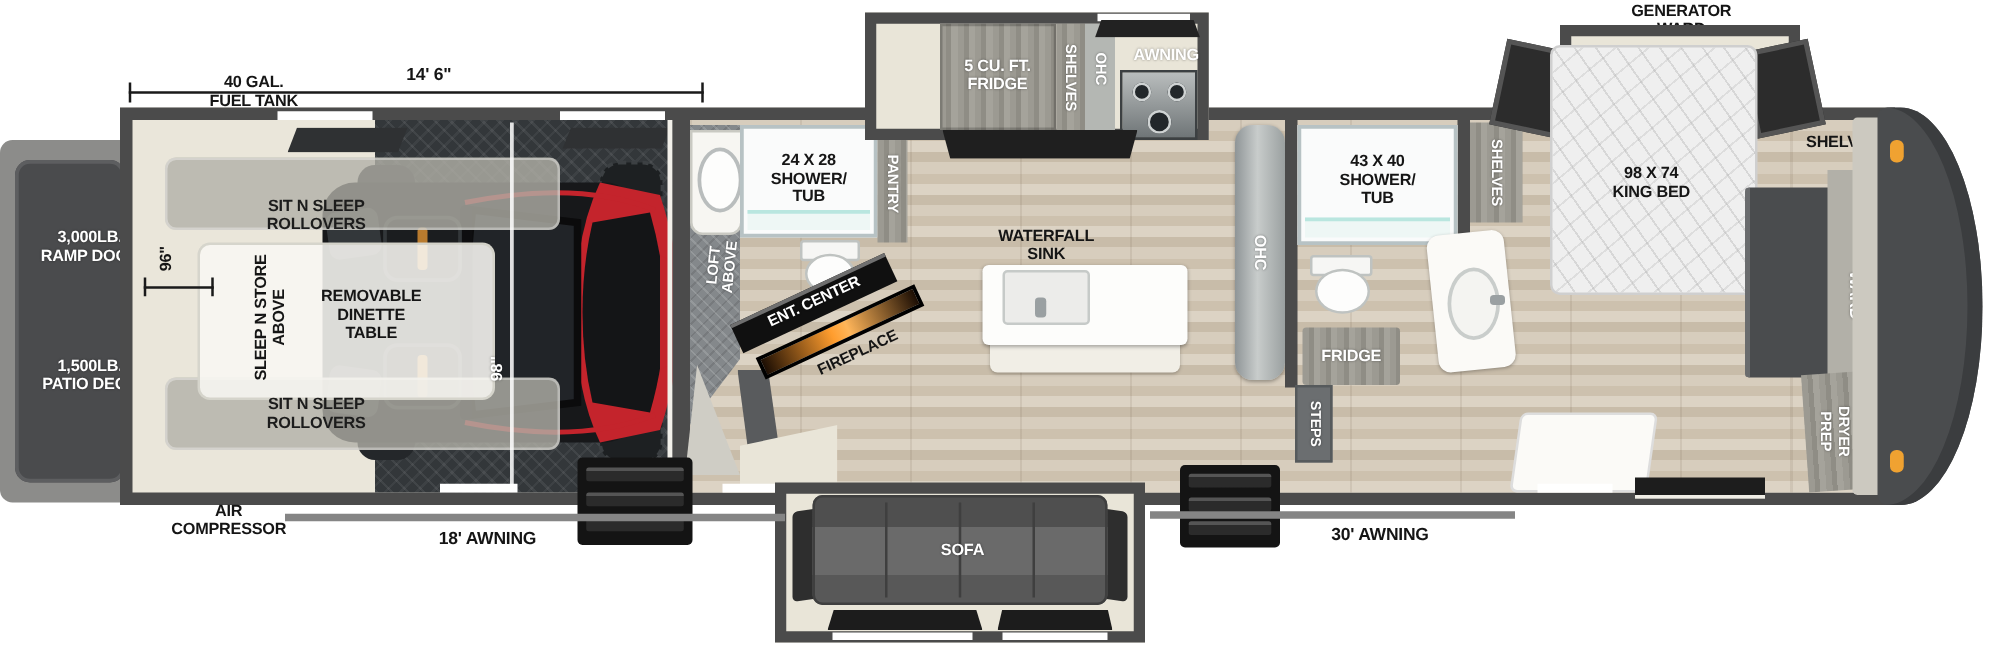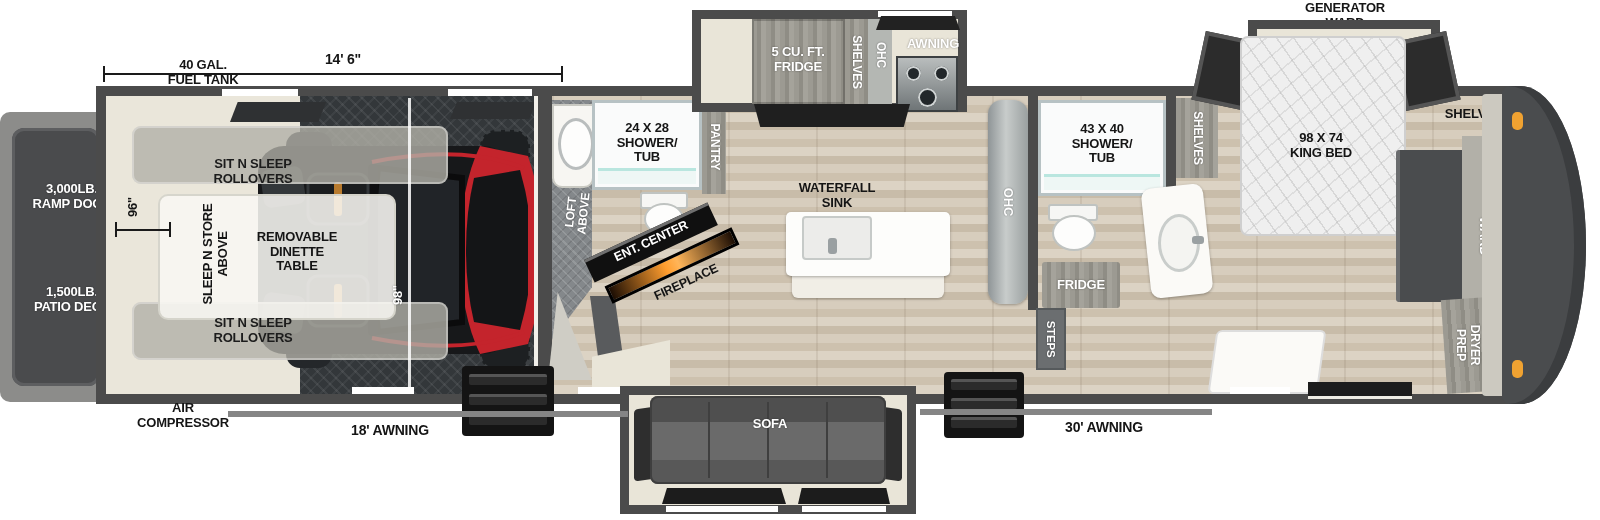--- a/index.html
+++ b/index.html
@@ -213,21 +213,21 @@
   <div class="abs" style="left:1230px;top:387px;width:60px;height:7px;background:#fff;"></div>
 
   <div class="abs" style="left:620px;top:386px;width:296px;height:128px;background:#e9e5d8;border:9px solid #4b4b4b;box-sizing:border-box;"></div>
   <div class="abs" style="left:634px;top:408px;width:22px;height:72px;background:#2e2e2e;transform:skewY(-8deg);border-radius:4px;"></div>
   <div class="abs" style="left:880px;top:408px;width:22px;height:72px;background:#2e2e2e;transform:skewY(8deg);border-radius:4px;"></div>
   <div class="abs" style="left:650px;top:396px;width:236px;height:88px;background:linear-gradient(180deg,#4f4f4f 0 26px,#6a6a6a 26px 64px,#585858 64px 100%);border-radius:8px;box-shadow:inset 0 0 0 2px #3f3f3f;">
     <div class="abs" style="left:58px;top:6px;width:2px;height:76px;background:#3f3f3f;"></div>
     <div class="abs" style="left:117px;top:6px;width:2px;height:76px;background:#3f3f3f;"></div>
     <div class="abs" style="left:176px;top:6px;width:2px;height:76px;background:#3f3f3f;"></div>
   </div>
-  <div class="lbl c white" style="left:770px;top:424px;">SOFA</div>
+  <div class="lbl c white" style="left:770px;top:440px;">SOFA</div>
   <div class="abs" style="left:662px;top:488px;width:124px;height:16px;background:#1c1c1c;clip-path:polygon(4% 0,96% 0,100% 100%,0 100%);"></div>
   <div class="abs" style="left:798px;top:488px;width:92px;height:16px;background:#1c1c1c;clip-path:polygon(4% 0,96% 0,100% 100%,0 100%);"></div>
   <div class="abs" style="left:666px;top:506px;width:112px;height:6px;background:#fff;"></div>
   <div class="abs" style="left:802px;top:506px;width:84px;height:6px;background:#fff;"></div>
 
   <div class="abs steps" style="left:462px;top:366px;width:92px;height:70px;">
     <div class="tread" style="top:8px;"></div>
     <div class="tread" style="top:28px;"></div>
     <div class="tread" style="top:48px;"></div>
   </div>

